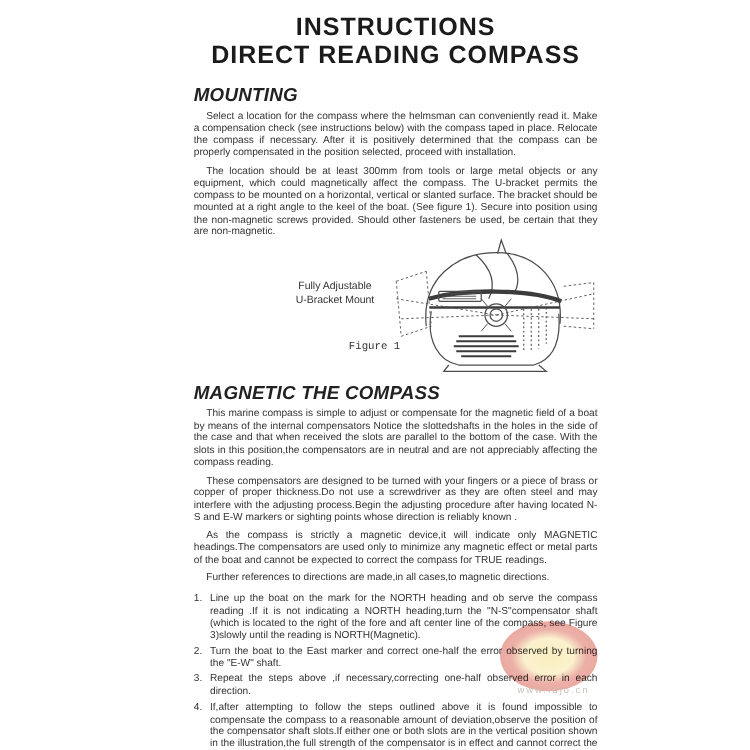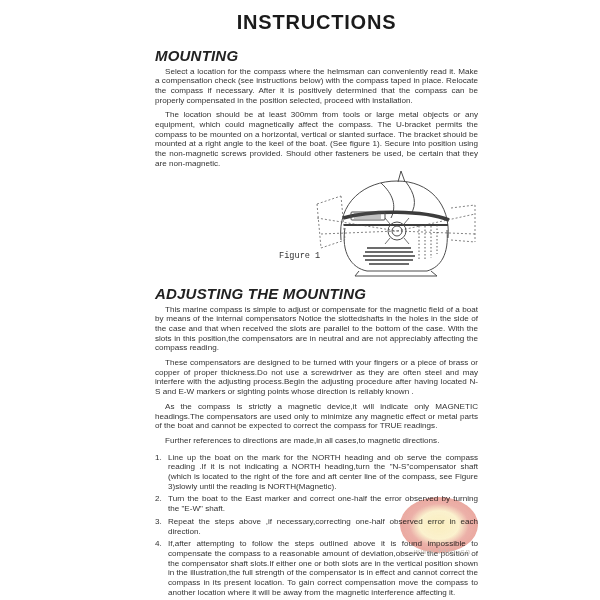--- a/index.html
+++ b/index.html
@@ -29,27 +29,32 @@
              color:#c6beb8; font-family:Liberation Sans, sans-serif; }
 </style>
 </head>
 <body>
 
 <div class="page">
   <div class="doc">
 
     <div class="title">
       <div>INSTRUCTIONS</div>
+      <div>DIRECT READING COMPASS</div>
     </div>
 
     <div class="heading">MOUNTING</div>
     <p class="body ind">Select a location for the compass where the helmsman can conveniently read it. Make a compensation check (see instructions below) with the compass taped in place. Relocate the compass if necessary. After it is positively determined that the compass can be properly compensated in the position selected, proceed with installation.</p>
     <p class="body ind">The location should be at least 300mm from tools or large metal objects or any equipment, which could magnetically affect the compass. The U-bracket permits the compass to be mounted on a horizontal, vertical or slanted surface. The bracket should be mounted at a right angle to the keel of the boat. (See figure 1). Secure into position using the non-magnetic screws provided. Should other fasteners be used, be certain that they are non-magnetic.</p>
 
     <div class="figure">
+      <div class="fig-label">
+        <div>Fully Adjustable</div>
+        <div>U-Bracket Mount</div>
+      </div>
       <div class="fig-caption">Figure 1</div>
       <svg class="figsvg" width="170" height="112" viewBox="0 0 170 112" fill="none" stroke="#4d4d4d" stroke-width="1">
 
         <path d="M87,14 L90,3 L94,14"></path>
 
         <path d="M30,72 C26,34 54,13 86,13 C118,13 140,36 137,70"></path>
 
         <path d="M70,15 C82,26 86,38 80,50"></path>
         <path d="M95,14 C104,26 106,36 100,46"></path>
 
@@ -72,21 +77,21 @@
         <path d="M108,58 L108,92 M114,58 L114,92 M120,58 L120,90 M126,57 L126,86" stroke-width="0.9" stroke-dasharray="1.5,2"></path>
 
         <path d="M6,36 L30,28 M6,36 L10,80 M10,80 L34,72 M30,28 L34,72" stroke-width="0.7" stroke-dasharray="2,2"></path>
         <path d="M6,50 L86,63 M10,66 L86,63" stroke-width="0.7" stroke-dasharray="2,2"></path>
 
         <path d="M140,40 L164,37 M164,37 L164,74 M140,72 L164,74" stroke-width="0.7" stroke-dasharray="2,2"></path>
         <path d="M86,63 L164,46 M86,63 L164,66" stroke-width="0.7" stroke-dasharray="2,2"></path>
       </svg>
     </div>
 
-    <div class="heading">ADJUSTING THE MOUNTING</div>
+    <div class="heading">MAGNETIC THE COMPASS</div>
     <p class="body ind">This marine compass is simple to adjust or compensate for the magnetic field of a boat by means of the internal compensators Notice the slottedshafts in the holes in the side of the case and that when received the slots are parallel to the bottom of the case. With the slots in this position,the compensators are in neutral and are not appreciably affecting the compass reading.</p>
     <p class="body ind">These compensators are designed to be turned with your fingers or a piece of brass or copper of proper thickness.Do not use a screwdriver as they are often steel and may interfere with the adjusting process.Begin the adjusting procedure after having located N-S and E-W markers or sighting points whose direction is reliably known .</p>
     <p class="body ind">As the compass is strictly a magnetic device,it will indicate only MAGNETIC headings.The compensators are used only to minimize any magnetic effect or metal parts of the boat and cannot be expected to correct the compass for TRUE readings.</p>
     <p class="body ind" style="margin-bottom:7px;">Further references to directions are made,in all cases,to magnetic directions.</p>
 
     <div class="steps">
       <div class="step">
         <span class="num">1.</span>
         <span class="stext">Line up the boat on the mark for the NORTH heading and ob serve the compass reading .If it is not indicating a NORTH heading,turn the "N-S"compensator shaft (which is located to the right of the fore and aft center line of the compass, see Figure 3)slowly until the reading is NORTH(Magnetic).</span>
       </div>

